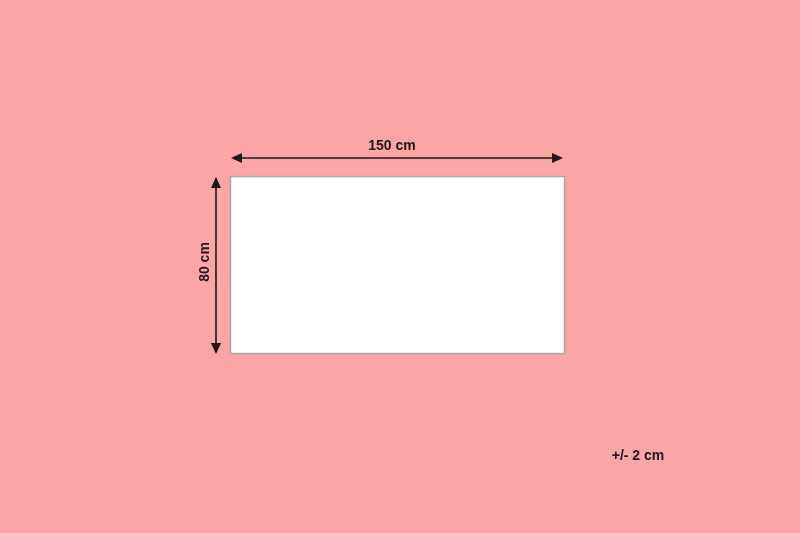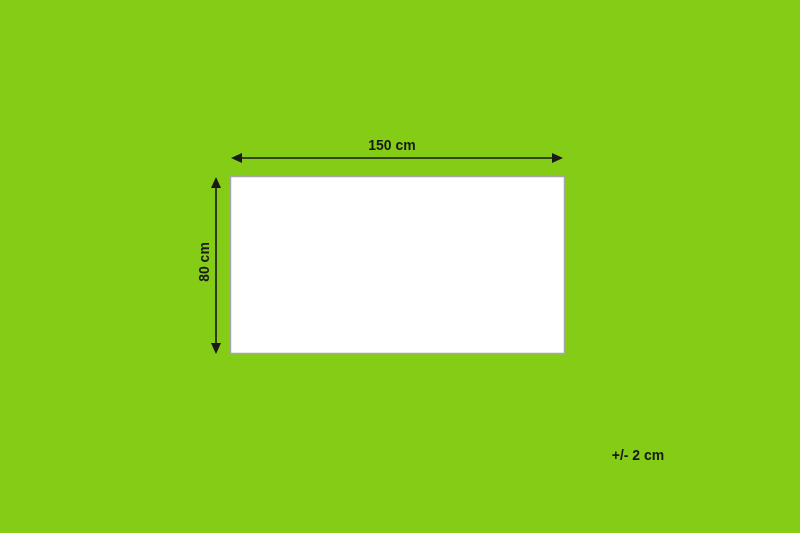--- a/index.html
+++ b/index.html
@@ -5,21 +5,21 @@
   html, body {
     margin: 0;
     padding: 0;
     background: #ffffff;
     font-family: "Liberation Sans", sans-serif;
   }
   .canvas {
     position: relative;
     width: 800px;
     height: 533px;
-    background: #84cc16;
+    background: #fca5a5;
     overflow: hidden;
   }
   svg.diagram {
     position: absolute;
     top: 0;
     left: 0;
   }
   .dim-text {
     font-family: "Liberation Sans", sans-serif;
     font-size: 14px;

